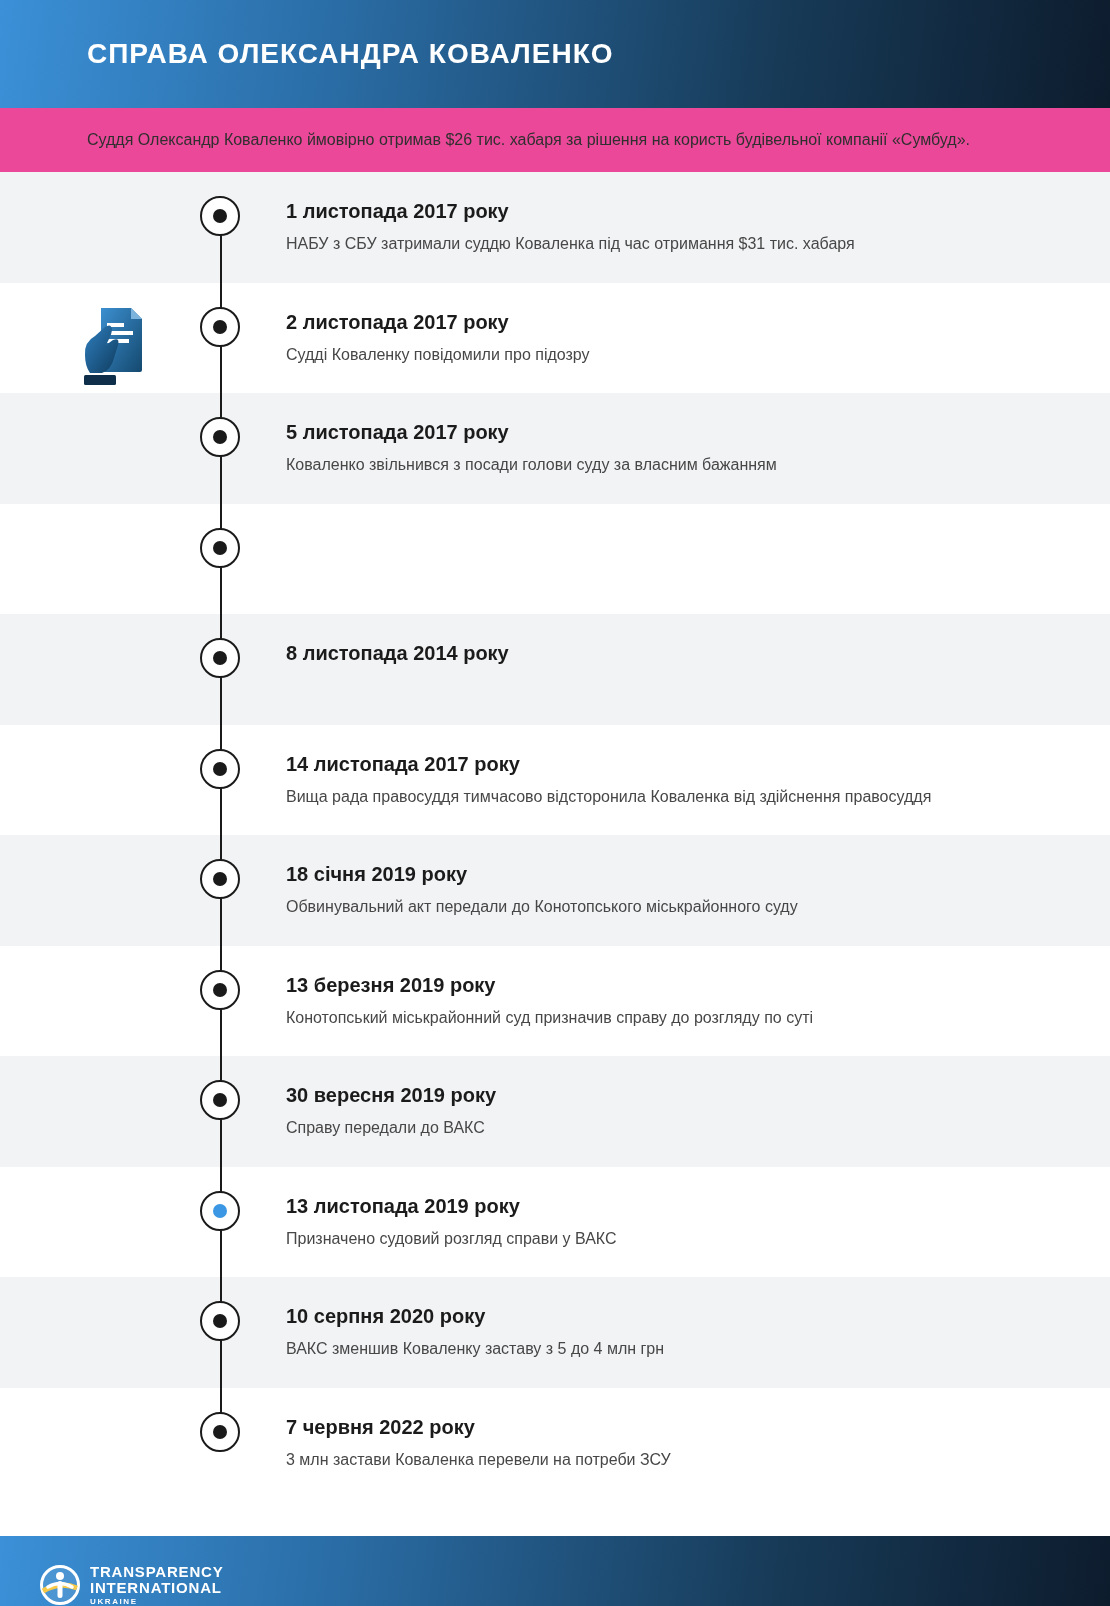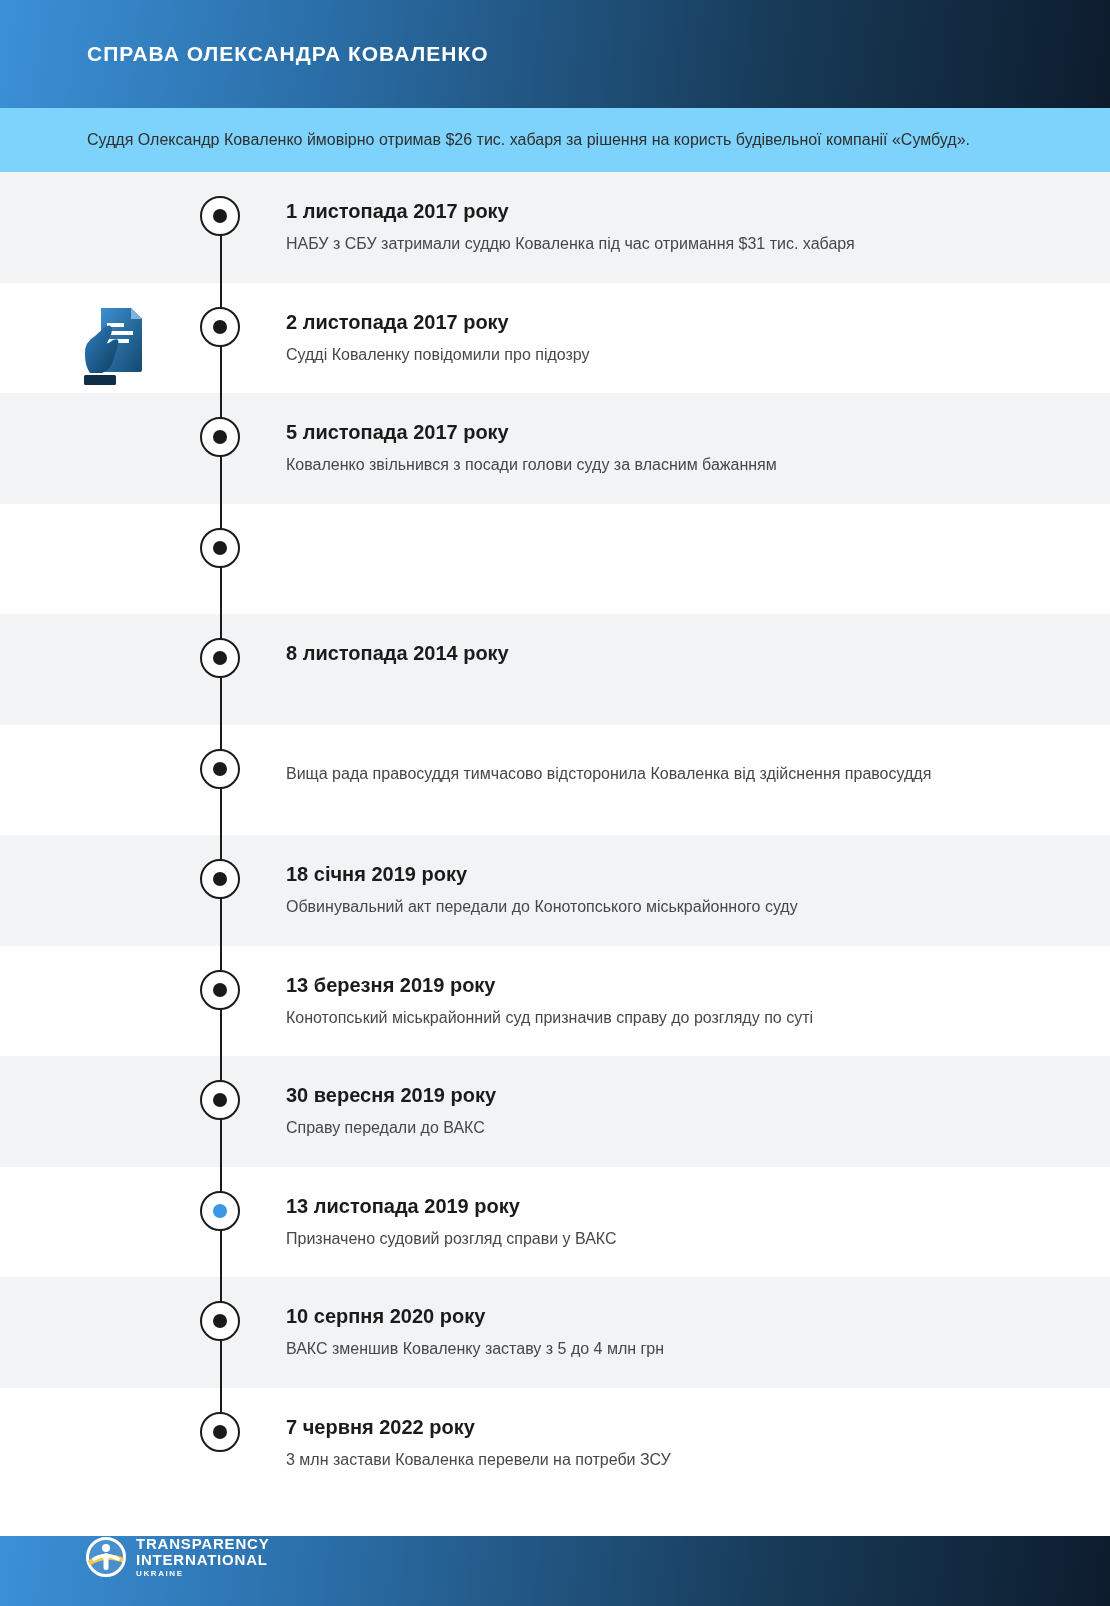--- a/index.html
+++ b/index.html
@@ -8,26 +8,26 @@
   .page {
     position:relative; width:1110px; height:1606px;
     background:#ffffff; overflow:hidden; margin:0 auto;
   }
   
   .header {
     height:108px; display:flex; align-items:center; padding-left:87px;
     background:linear-gradient(97deg,#3b90d7 0%, #2a6da6 30%, #173a57 70%, #0d1c2d 100%);
   }
   .header h1 {
-    color:#ffffff; font-size:21px; font-weight:700; letter-spacing:1px;
+    color:#ffffff; font-size:28px; font-weight:700; letter-spacing:1px;
   }
   
   .intro {
     height:64px; display:flex; align-items:center; padding-left:87px; padding-right:60px;
-    background:#7dd3fc;
+    background:#ec4899;
   }
   .intro p { font-size:16px; color:#2f2f2f; }
   
   .timeline { position:relative; }
   .t-row { position:relative; height:110.5px; }
   .t-row:nth-child(odd) { background:#f2f3f5; }
   .t-line {
     position:absolute; left:220px; top:46px; width:2px; height:1215px;
     background:#1a1a1a; z-index:1;
   }
@@ -38,21 +38,21 @@
   }
   .dot { width:14px; height:14px; border-radius:50%; background:#1a1a1a; }
   .t-text { padding:28px 75px 0 286px; }
   .t-date { font-size:20px; font-weight:700; color:#1b1b1b; }
   .t-desc { font-size:16px; color:#474747; margin-top:11px; line-height:1.3; }
   
   .bribe-icon { position:absolute; left:80px; top:133px; width:68px; height:84px; z-index:2; }
   
   .spacer { height:38px; background:#ffffff; }
   .footer {
-    height:70px; display:flex; align-items:flex-start; padding-left:85px;
+    height:70px; display:flex; align-items:flex-end; padding-left:39px;
     background:linear-gradient(97deg,#3b90d7 0%, #2a6da6 30%, #173a57 70%, #0d1c2d 100%);
   }
   .logo { display:flex; align-items:center; gap:9px; }
   .logo-text { color:#ffffff; line-height:1.05; }
   .logo-l1, .logo-l2 { font-size:15px; font-weight:700; letter-spacing:0.8px; }
   .logo-l3 { font-size:8px; font-weight:700; letter-spacing:1.6px; margin-top:2px; }
 </style>
 </head>
 <body>
 
@@ -111,20 +111,21 @@
       <div class="t-text">
         <div class="t-date">8 листопада 2014 року</div>
       </div>
     </div>
 
     <div class="t-row">
       <div class="node">
           <div class="dot"></div>
         </div>
       <div class="t-text">
+        <div class="t-date">14 листопада 2017 року</div>
         <div class="t-desc">Вища рада правосуддя тимчасово відсторонила Коваленка від здійснення правосуддя</div>
       </div>
     </div>
 
     <div class="t-row">
       <div class="node">
           <div class="dot"></div>
         </div>
       <div class="t-text">
         <div class="t-date">18 січня 2019 року</div>

